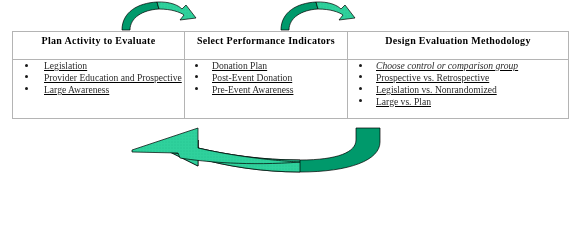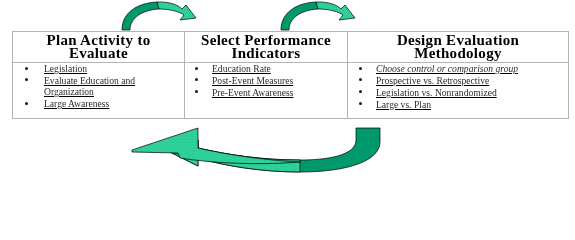--- a/index.html
+++ b/index.html
@@ -51,21 +51,21 @@
   .col2 { width: 162px; }
   .col3 { width: 220px; }
 
   .hdr-cell {
     height: 27px;
     text-align: center;
     vertical-align: middle;
   }
   .hdr-text {
     font-weight: bold;
-    font-size: 15px;
+    font-size: 10px;
     line-height: 13px;
     letter-spacing: 0.3px;
     color: #000000;
     padding: 2px 4px 2px 4px;
     display: block;
   }
 
   .body-cell {
     padding: 3px 2px 2px 2px;
     text-decoration: underline;
@@ -158,37 +158,37 @@
     </tr>
     <tr>
       <td class="col1 body-cell">
         <ul class="items">
           <li>
             <span class="bullet"></span>
             <span class="txt">Legislation</span>
           </li>
           <li class="wrap">
             <span class="bullet"></span>
-            <span class="txt">Evaluate Education and Organization</span>
+            <span class="txt">Provider Education and Prospective</span>
           </li>
           <li>
             <span class="bullet"></span>
             <span class="txt">Large Awareness</span>
           </li>
         </ul>
       </td>
       <td class="col2 body-cell">
         <ul class="items">
           <li>
             <span class="bullet"></span>
-            <span class="txt">Education Rate</span>
-          </li>
-          <li>
-            <span class="bullet"></span>
-            <span class="txt">Post-Event Measures</span>
+            <span class="txt">Donation Plan</span>
+          </li>
+          <li>
+            <span class="bullet"></span>
+            <span class="txt">Post-Event Donation</span>
           </li>
           <li>
             <span class="bullet"></span>
             <span class="txt">Pre-Event Awareness</span>
           </li>
         </ul>
       </td>
       <td class="col3 body-cell">
         <ul class="items">
           <li class="italic">

